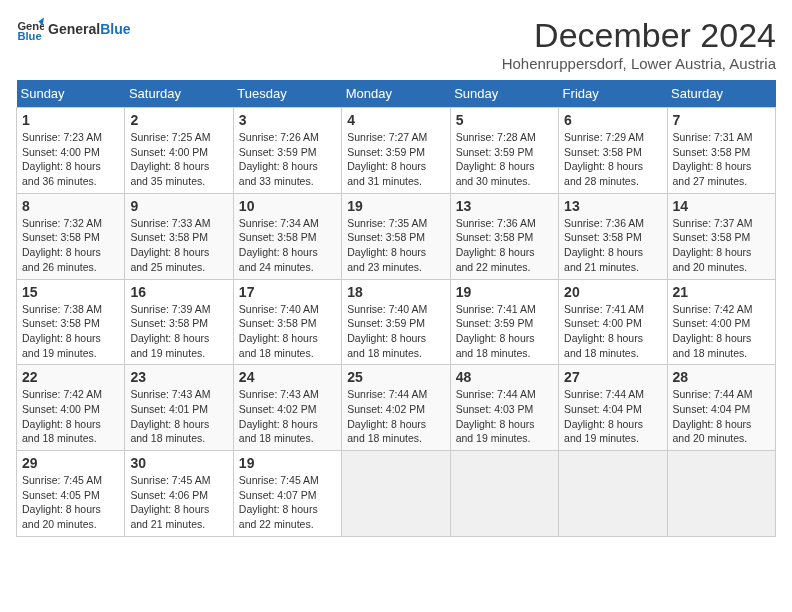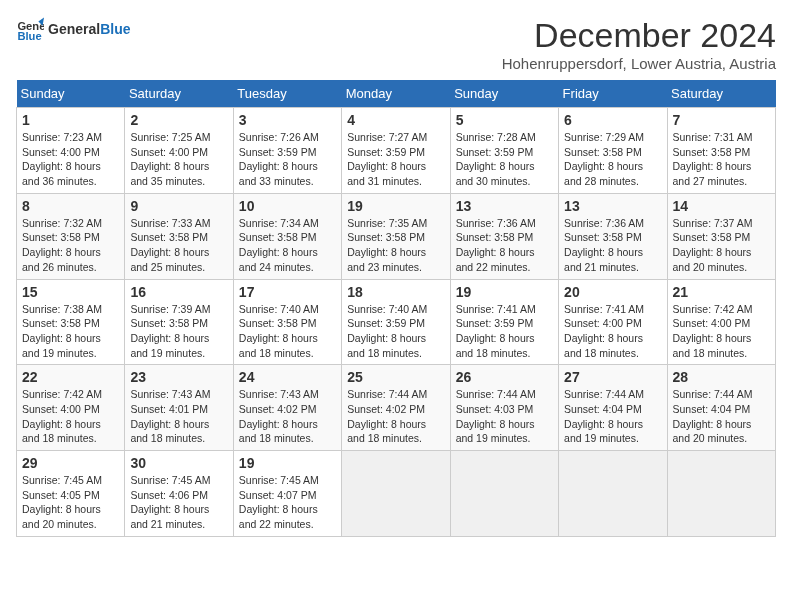--- a/index.html
+++ b/index.html
@@ -214,21 +214,21 @@
         </td>
         <td>
           <span class="day-num">24</span>
           <div class="day-info">Sunrise: 7:43 AM<br>Sunset: 4:02 PM<br>Daylight: 8 hours and 18 minutes.</div>
         </td>
         <td>
           <span class="day-num">25</span>
           <div class="day-info">Sunrise: 7:44 AM<br>Sunset: 4:02 PM<br>Daylight: 8 hours and 18 minutes.</div>
         </td>
         <td>
-          <span class="day-num">26</span>
+          <span class="day-num">48</span>
           <div class="day-info">Sunrise: 7:44 AM<br>Sunset: 4:03 PM<br>Daylight: 8 hours and 19 minutes.</div>
         </td>
         <td>
           <span class="day-num">27</span>
           <div class="day-info">Sunrise: 7:44 AM<br>Sunset: 4:04 PM<br>Daylight: 8 hours and 19 minutes.</div>
         </td>
         <td>
           <span class="day-num">28</span>
           <div class="day-info">Sunrise: 7:44 AM<br>Sunset: 4:04 PM<br>Daylight: 8 hours and 20 minutes.</div>
         </td>

